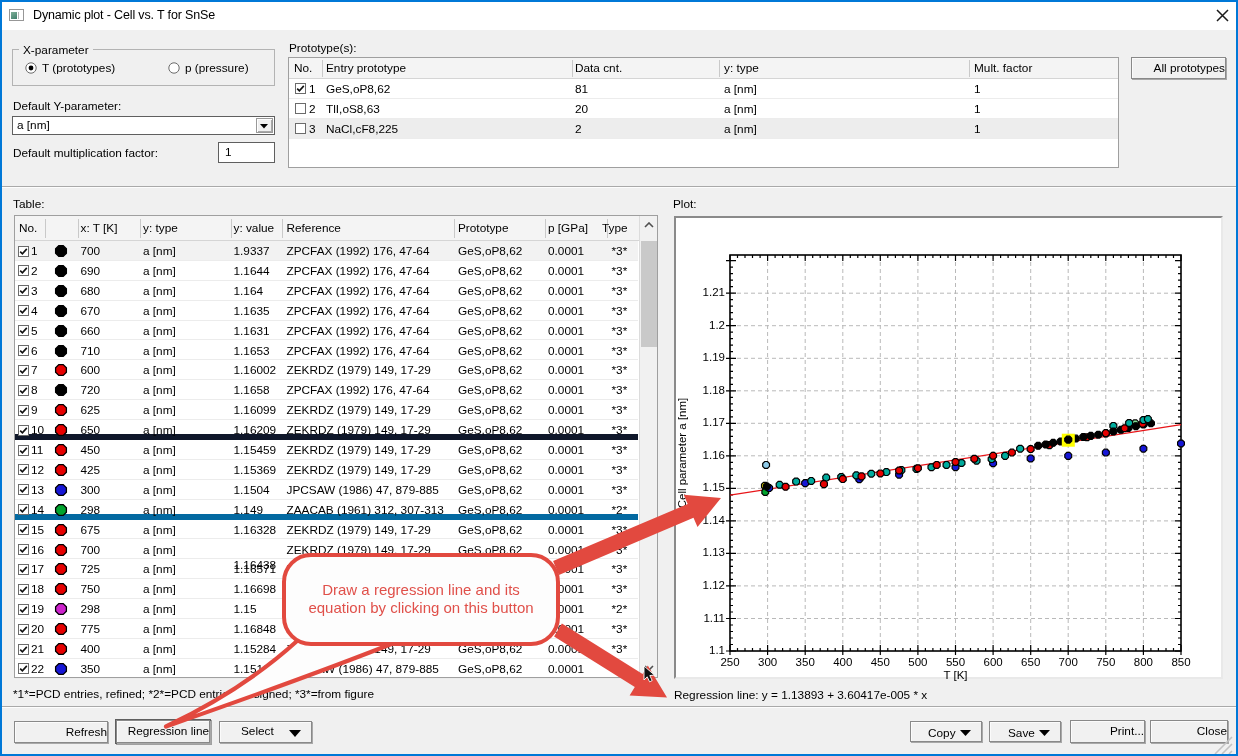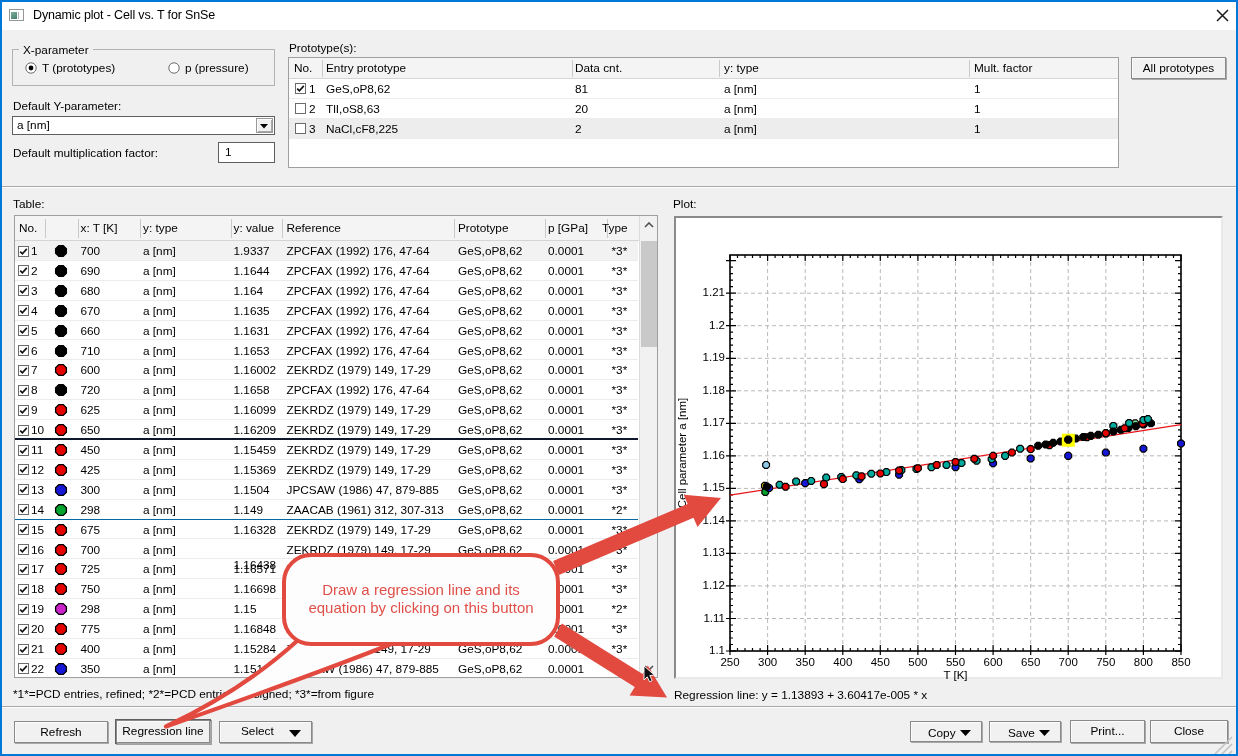--- a/index.html
+++ b/index.html
@@ -1,16 +1,16 @@
 <!DOCTYPE html>
 <html><head><meta charset="utf-8"><style>
 *{margin:0;padding:0;box-sizing:border-box}
 body{width:1238px;height:756px;position:relative;font-family:"Liberation Sans",sans-serif;font-size:11.8px;color:#000;background:#f0f0f0;overflow:hidden}
 .abs{position:absolute}
-.btn{position:absolute;background:#f1f1f1;border:1px solid #898989;box-shadow:1px 1px 0 #a8a8a8,inset 1px 1px 0 #fbfbfb;text-align:center}
+.btn{position:absolute;background:#f1f1f1;border:1px solid #898989;box-shadow:1px 1px 0 #a8a8a8,inset 1px 1px 0 #fbfbfb;text-align:right}
 </style></head><body>
 
 <div class="abs" style="left:0;top:0;width:1238px;height:756px;border:2px solid #0078d7;z-index:90;pointer-events:none"></div>
 
 <div class="abs" style="left:2px;top:2px;width:1234px;height:28px;background:#fff"></div>
 <div class="abs" style="left:9px;top:9px;width:15px;height:12px;background:#fff;border:1px solid #979797">
   <div class="abs" style="left:1px;top:2px;width:6px;height:7px;background:linear-gradient(150deg,#7fae97,#41806d)"></div>
   <div class="abs" style="left:8px;top:2px;width:1px;height:7px;background:#b5b5b5"></div>
 </div>
 <div class="abs" style="left:33px;top:8px;font-size:12.5px;letter-spacing:-0.15px">Dynamic plot - Cell vs. T for SnSe</div>
@@ -260,21 +260,21 @@
         <polygon points="12.4,9.2 9.2,12.4 4.8,12.4 1.6,9.2 1.6,4.8 4.8,1.6 9.2,1.6 12.4,4.8" fill="#e60000" stroke="#000" stroke-width="1.3"></polygon>
       </svg>
       <div style="position:absolute;left:65.5px;top:3px">625</div>
       <div style="position:absolute;left:128px;top:3px">a [nm]</div>
       <div style="position:absolute;left:218.5px;top:3px">1.16099</div>
       <div style="position:absolute;left:271.5px;top:3px">ZEKRDZ (1979) 149, 17-29</div>
       <div style="position:absolute;left:443px;top:3px">GeS,oP8,62</div>
       <div style="position:absolute;left:533px;top:3px">0.0001</div>
       <div style="position:absolute;left:596.5px;top:3px">*3*</div>
     </div>
-    <div style="position:absolute;left:0;top:204.1px;width:623px;height:19.9px;border-bottom:2px solid #0f172a">
+    <div style="position:absolute;left:0;top:204.1px;width:623px;height:19.9px;border-bottom:6px solid #0f172a">
       <svg style="position:absolute;left:3px;top:4.5px" width="11" height="11">
         <rect x="0.5" y="0.5" width="10" height="10" fill="#fff" stroke="#6b6b6b"></rect>
         <path d="M2.2,5.6 L4.4,7.9 L8.8,2.9" stroke="#111" stroke-width="1.6" fill="none"></path>
       </svg>
       <div style="position:absolute;left:16px;top:3px">10</div>
       <svg style="position:absolute;left:39px;top:3px" width="14" height="14">
         <polygon points="12.4,9.2 9.2,12.4 4.8,12.4 1.6,9.2 1.6,4.8 4.8,1.6 9.2,1.6 12.4,4.8" fill="#e60000" stroke="#000" stroke-width="1.3"></polygon>
       </svg>
       <div style="position:absolute;left:65.5px;top:3px">650</div>
       <div style="position:absolute;left:128px;top:3px">a [nm]</div>
@@ -328,21 +328,21 @@
         <polygon points="12.4,9.2 9.2,12.4 4.8,12.4 1.6,9.2 1.6,4.8 4.8,1.6 9.2,1.6 12.4,4.8" fill="#1616d6" stroke="#000" stroke-width="1.3"></polygon>
       </svg>
       <div style="position:absolute;left:65.5px;top:3px">300</div>
       <div style="position:absolute;left:128px;top:3px">a [nm]</div>
       <div style="position:absolute;left:218.5px;top:3px">1.1504</div>
       <div style="position:absolute;left:271.5px;top:3px">JPCSAW (1986) 47, 879-885</div>
       <div style="position:absolute;left:443px;top:3px">GeS,oP8,62</div>
       <div style="position:absolute;left:533px;top:3px">0.0001</div>
       <div style="position:absolute;left:596.5px;top:3px">*3*</div>
     </div>
-    <div style="position:absolute;left:0;top:283.7px;width:623px;height:19.9px;border-bottom:1px solid #0369a1">
+    <div style="position:absolute;left:0;top:283.7px;width:623px;height:19.9px;border-bottom:6px solid #0369a1">
       <svg style="position:absolute;left:3px;top:4.5px" width="11" height="11">
         <rect x="0.5" y="0.5" width="10" height="10" fill="#fff" stroke="#6b6b6b"></rect>
         <path d="M2.2,5.6 L4.4,7.9 L8.8,2.9" stroke="#111" stroke-width="1.6" fill="none"></path>
       </svg>
       <div style="position:absolute;left:16px;top:3px">14</div>
       <svg style="position:absolute;left:39px;top:3px" width="14" height="14">
         <polygon points="12.4,9.2 9.2,12.4 4.8,12.4 1.6,9.2 1.6,4.8 4.8,1.6 9.2,1.6 12.4,4.8" fill="#00a32e" stroke="#000" stroke-width="1.3"></polygon>
       </svg>
       <div style="position:absolute;left:65.5px;top:3px">298</div>
       <div style="position:absolute;left:128px;top:3px">a [nm]</div>

